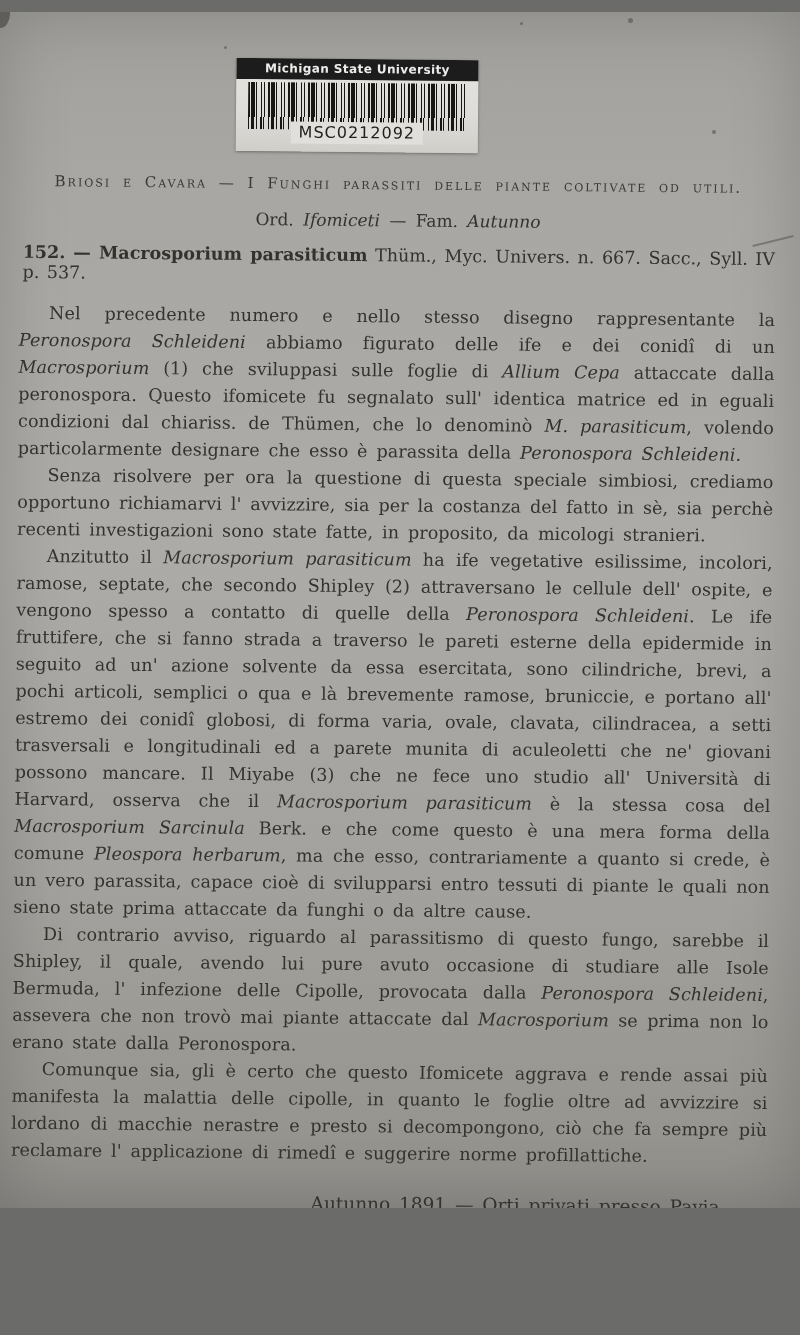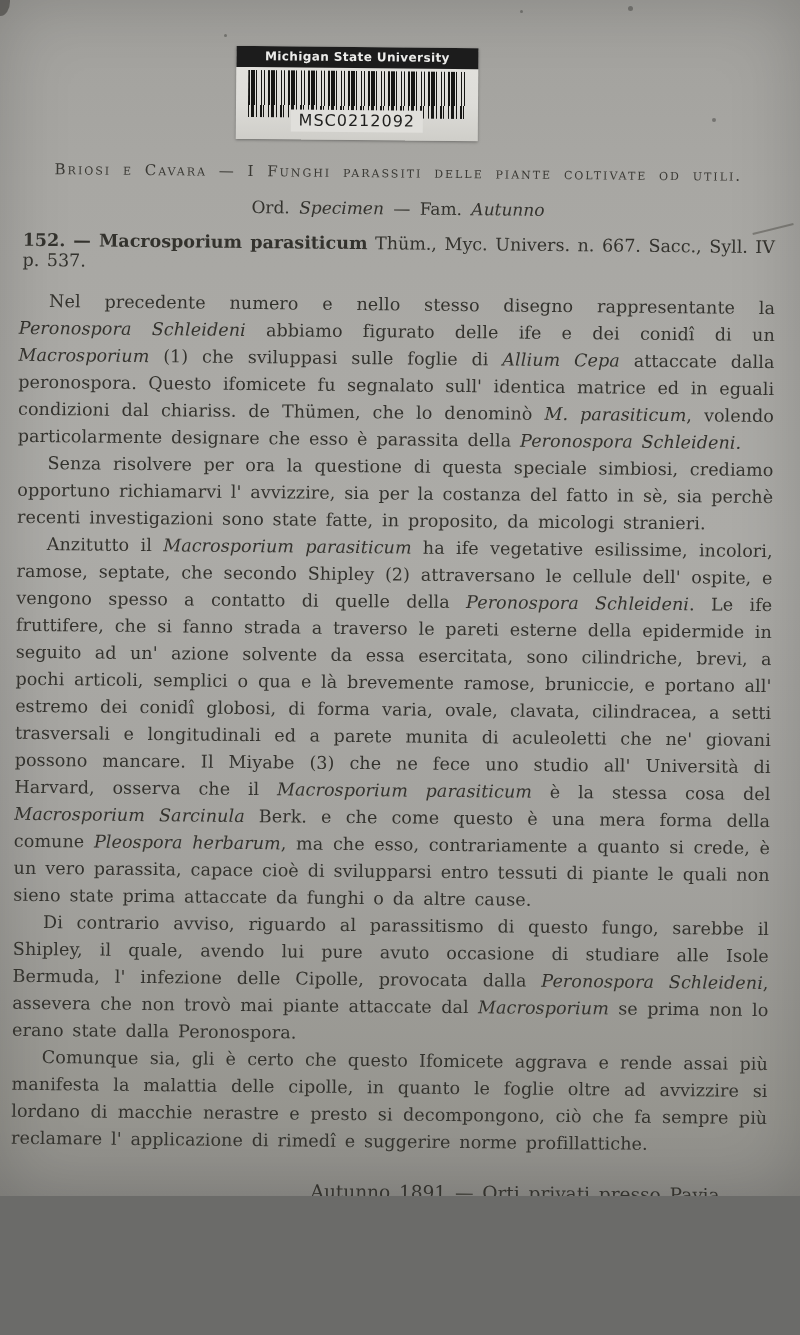--- a/index.html
+++ b/index.html
@@ -1,20 +1,20 @@
 <!DOCTYPE html>
 <html><head>
 <meta charset="utf-8">
 <style>
   html,body { margin:0; padding:0; background:#6b6b69; }
   .page {
     position:relative; width:800px; height:1196px; overflow:hidden;
     background:linear-gradient(180deg,#a2a19d 0%,#a8a7a3 15%,#acaba7 45%,#a3a29e 72%,#96958f 93%,#8f8e8a 100%);
     box-shadow:inset 0 0 70px rgba(0,0,0,0.18);
-    font-family:"DejaVu Serif", serif; color:#33322d;
+    font-family:"DejaVu Serif", serif; color:#33322d;margin-top:12px;
   }
   .content { position:absolute; left:0; top:0; width:800px; transform:rotate(0.55deg); transform-origin:40px 0; }
 
   
   .barcode-label {
     position:absolute; left:237px; top:44px; width:242px; height:93px;
     background:linear-gradient(180deg,#e4e3df 0%,#dddcd8 60%,#cfcec9 100%);
     box-shadow:0 1px 3px rgba(0,0,0,0.35);
   }
   .barcode-bar {
@@ -82,21 +82,21 @@
   <div class="content">
 
     <div class="barcode-label">
       <div class="barcode-bar">Michigan State University</div>
       <div class="barcode-stripes"></div>
       <div class="barcode-code">MSC0212092</div>
     </div>
 
     <div class="running-header">Briosi e Cavara — I Funghi parassiti delle piante coltivate od utili.</div>
 
-    <div class="ord-line"><span>Ord. </span><span class="s-i">Specimen</span><span> — Fam. </span><span class="s-i">Autunno</span></div>
+    <div class="ord-line"><span>Ord. </span><span class="s-i">Ifomiceti</span><span> — Fam. </span><span class="s-i">Autunno</span></div>
 
     <div class="entry-line"><span class="s-b">152. — Macrosporium parasiticum</span><span> Thüm., Myc. Univers. n. 667. Sacc., Syll. IV p. 537.</span></div>
 
     <div class="body-text">
         <p class="para"><span>Nel precedente numero e nello stesso disegno rappresentante la </span><span class="s-i">Peronospora Schleideni</span><span> abbiamo figurato delle ife e dei conidî di un </span><span class="s-i">Macrosporium</span><span> (1) che sviluppasi sulle foglie di </span><span class="s-i">Allium Cepa</span><span> attaccate dalla peronospora. Questo ifomicete fu segnalato sull' identica matrice ed in eguali condizioni dal chiariss. de Thümen, che lo denominò </span><span class="s-i">M. parasiticum</span><span>, volendo particolarmente designare che esso è parassita della </span><span class="s-i">Peronospora Schleideni.</span></p>
         <p class="para"><span>Senza risolvere per ora la questione di questa speciale simbiosi, crediamo opportuno richiamarvi l' avvizzire, sia per la costanza del fatto in sè, sia perchè recenti investigazioni sono state fatte, in proposito, da micologi stranieri.</span></p>
         <p class="para"><span>Anzitutto il </span><span class="s-i">Macrosporium parasiticum</span><span> ha ife vegetative esilissime, incolori, ramose, septate, che secondo Shipley (2) attraversano le cellule dell' ospite, e vengono spesso a contatto di quelle della </span><span class="s-i">Peronospora Schleideni</span><span>. Le ife fruttifere, che si fanno strada a traverso le pareti esterne della epidermide in seguito ad un' azione solvente da essa esercitata, sono cilindriche, brevi, a pochi articoli, semplici o qua e là brevemente ramose, bruniccie, e portano all' estremo dei conidî globosi, di forma varia, ovale, clavata, cilindracea, a setti trasversali e longitudinali ed a parete munita di aculeoletti che ne' giovani possono mancare. Il Miyabe (3) che ne fece uno studio all' Università di Harvard, osserva che il </span><span class="s-i">Macrosporium parasiticum</span><span> è la stessa cosa del </span><span class="s-i">Macrosporium Sarcinula</span><span> Berk. e che come questo è una mera forma della comune </span><span class="s-i">Pleospora herbarum</span><span>, ma che esso, contrariamente a quanto si crede, è un vero parassita, capace cioè di svilupparsi entro tessuti di piante le quali non sieno state prima attaccate da funghi o da altre cause.</span></p>
         <p class="para"><span>Di contrario avviso, riguardo al parassitismo di questo fungo, sarebbe il Shipley, il quale, avendo lui pure avuto occasione di studiare alle Isole Bermuda, l' infezione delle Cipolle, provocata dalla </span><span class="s-i">Peronospora Schleideni</span><span>, assevera che non trovò mai piante attaccate dal </span><span class="s-i">Macrosporium</span><span> se prima non lo erano state dalla Peronospora.</span></p>
         <p class="para"><span>Comunque sia, gli è certo che questo Ifomicete aggrava e rende assai più manifesta la malattia delle cipolle, in quanto le foglie oltre ad avvizzire si lordano di macchie nerastre e presto si decompongono, ciò che fa sempre più reclamare l' applicazione di rimedî e suggerire norme profillattiche.</span></p>
       </div>

